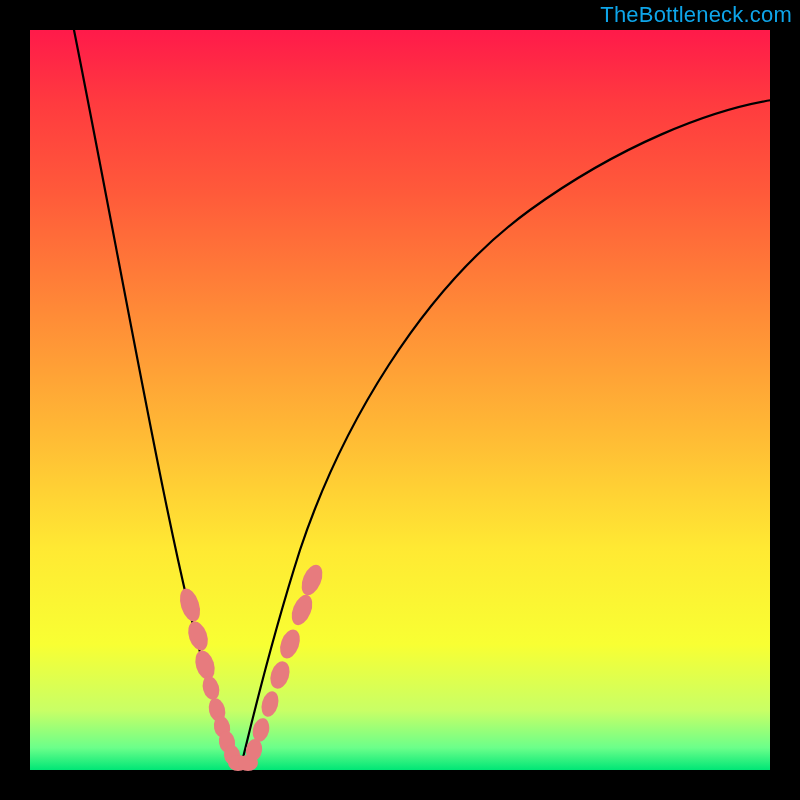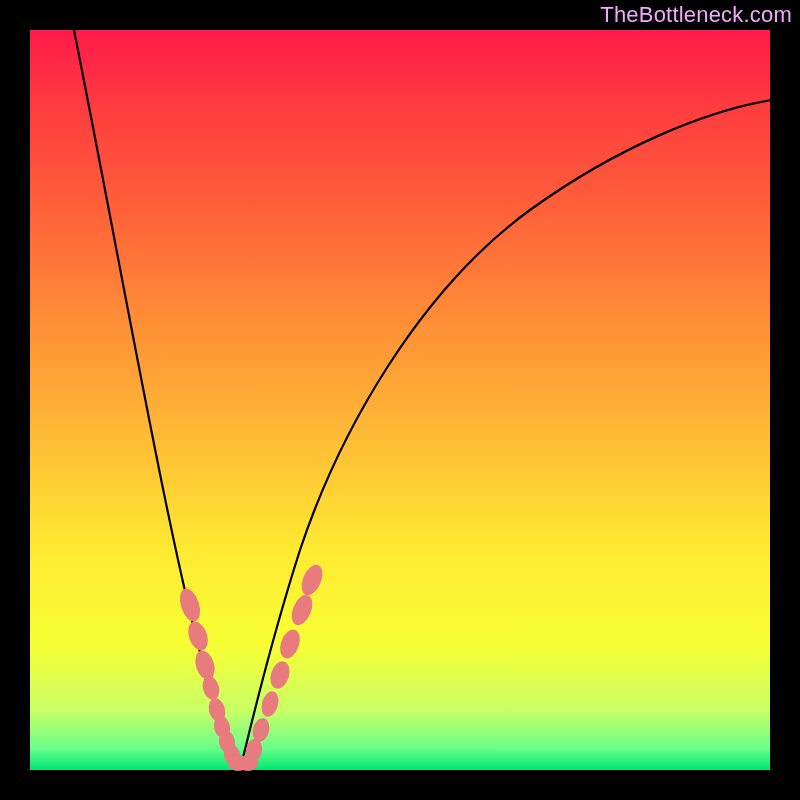--- a/index.html
+++ b/index.html
@@ -35,21 +35,21 @@
       #c8ff66 92%,
       #6bff8a 97%,
       #00e676 100%);
   }
   .watermark {
     position: absolute;
     top: 2px;
     right: 8px;
     font-family: Arial, Helvetica, sans-serif;
     font-size: 22px;
-    color: #f0abfc;
+    color: #0ea5e9;
     letter-spacing: 0.2px;
     user-select: none;
   }
   svg.curves {
     position: absolute;
     left: 0;
     top: 0;
     width: 740px;
     height: 740px;
     overflow: visible;

